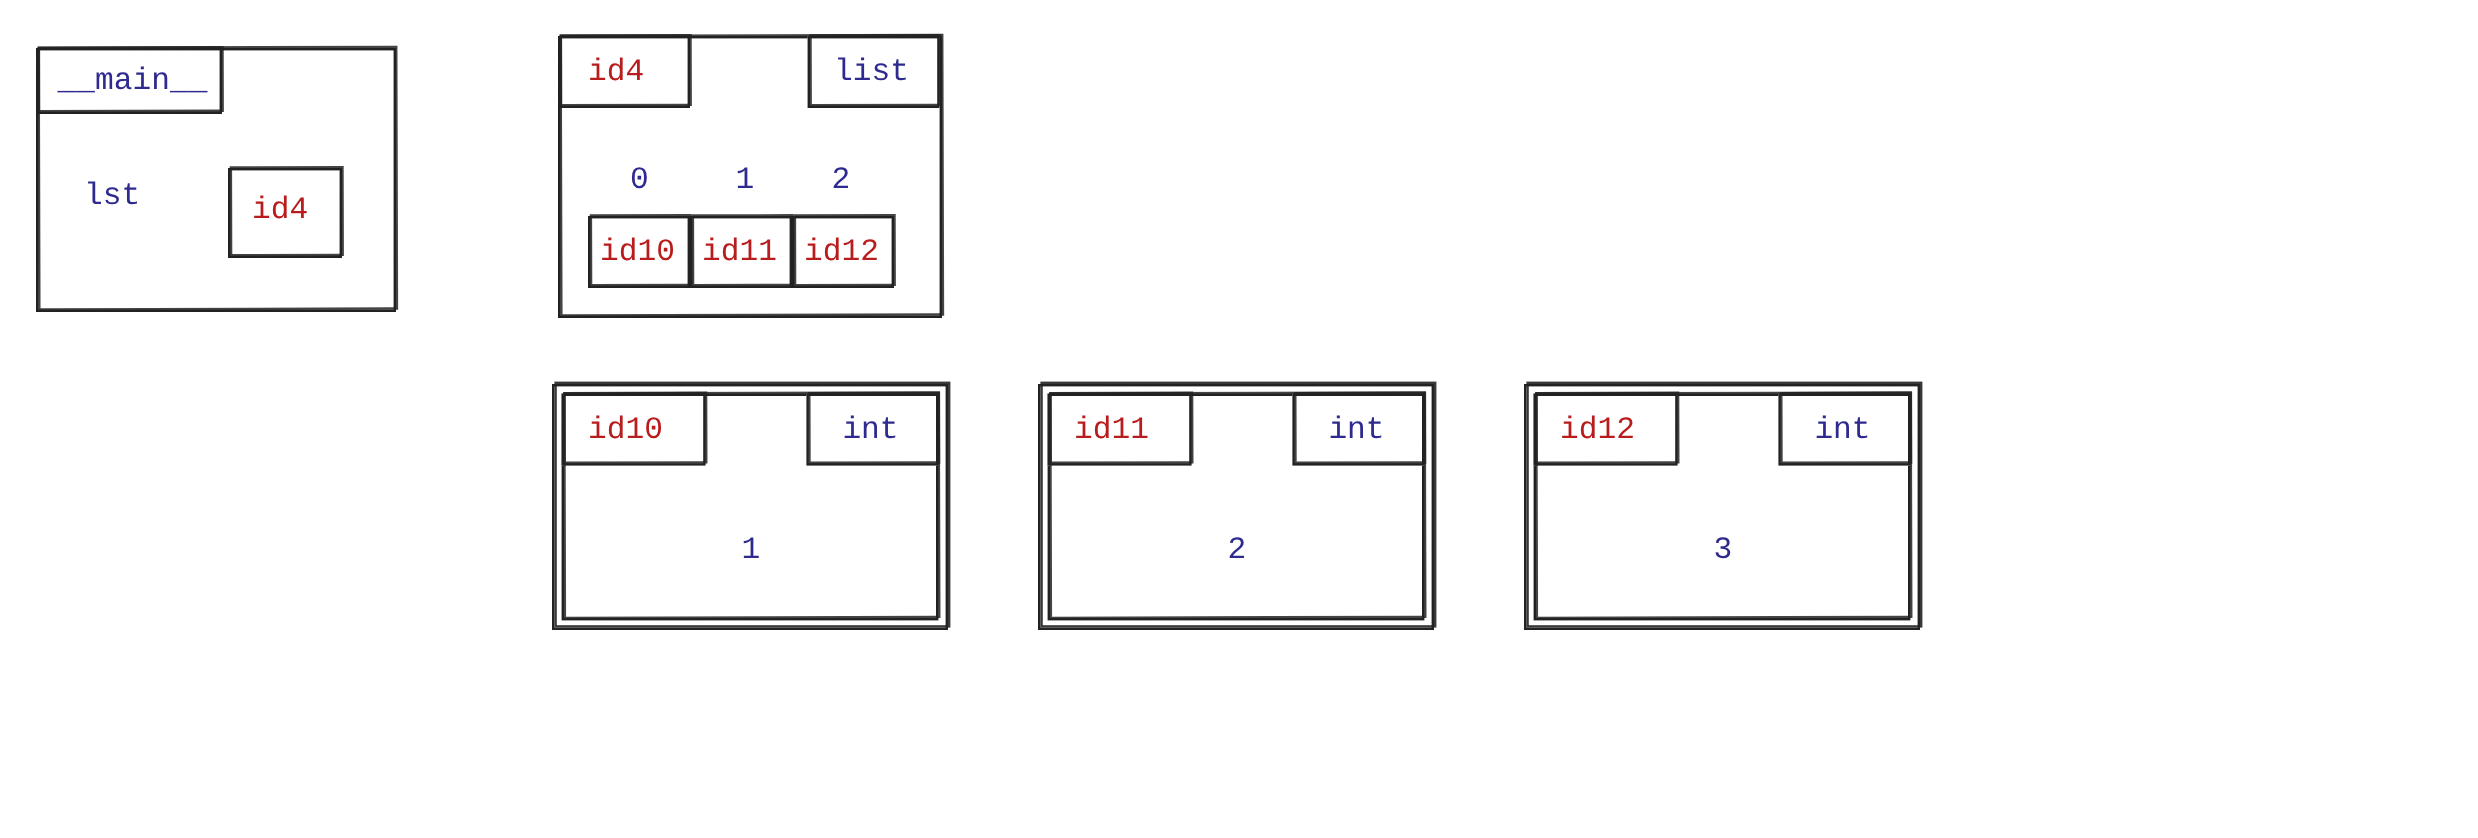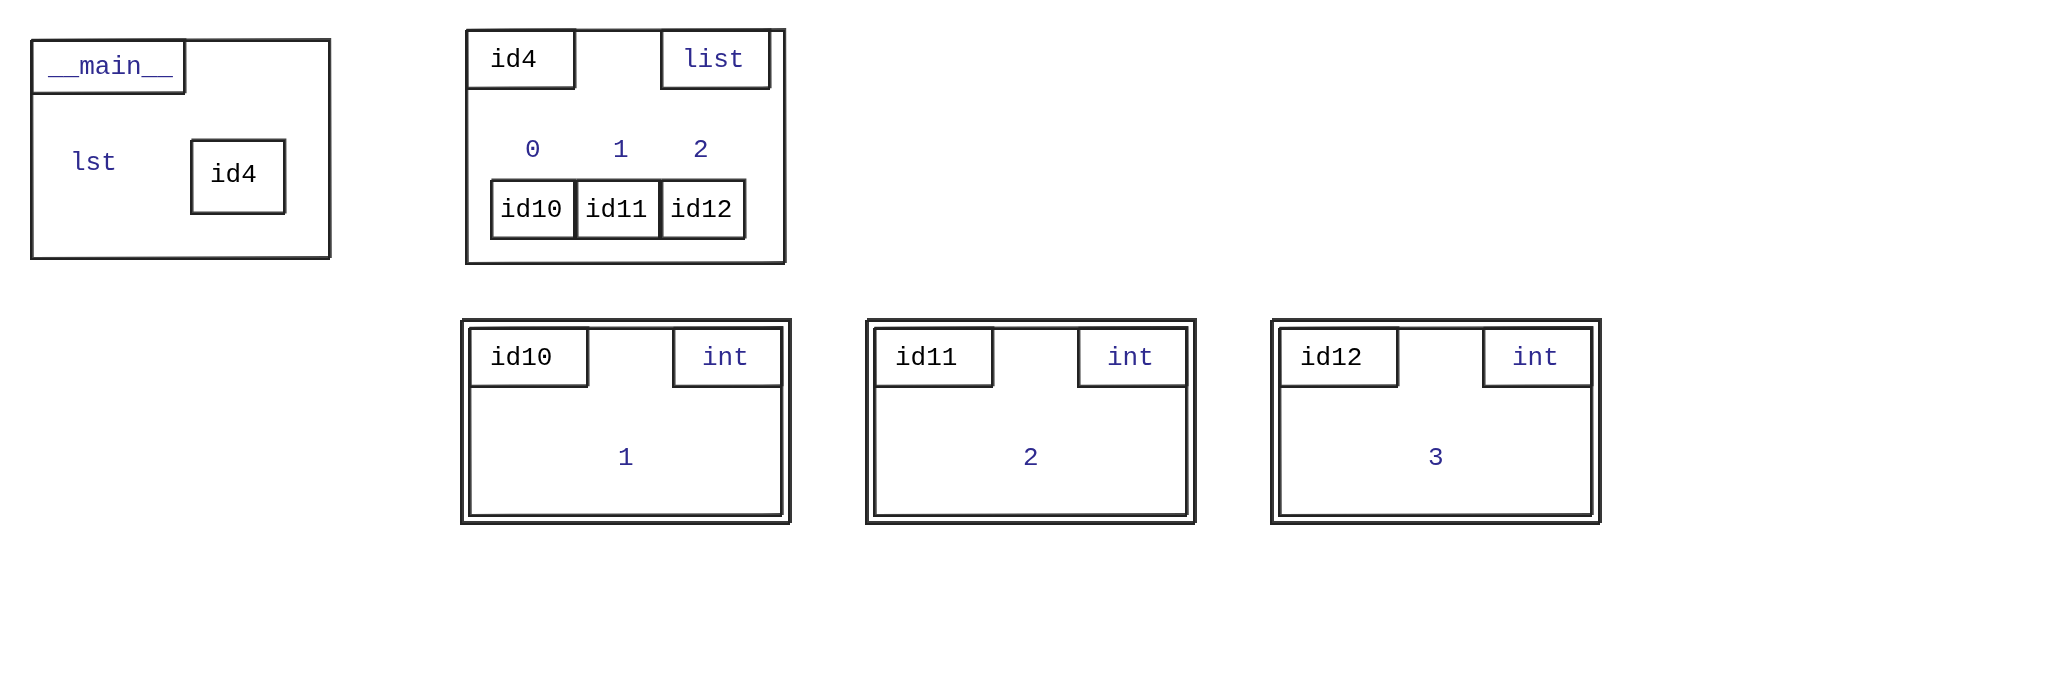--- a/index.html
+++ b/index.html
@@ -16,21 +16,21 @@
   }
   .box {
     position: absolute;
     background: #ffffff;
   }
   .txt {
     position: absolute;
     white-space: nowrap;
   }
   .name { color: #2e2a8f; }       
-  .id   { color: #000000; }       
+  .id   { color: #b91c1c; }       
 
   
   .sketch::before,
   .sketch::after {
     content: "";
     position: absolute;
     inset: 0;
     border: 2px solid #222;
     pointer-events: none;
   }
@@ -69,21 +69,21 @@
       <span class="txt id" style="left:20px; top:20px;">id4</span>
     </div>
   </div>
 
   <div class="box sketch" style="left:465px; top:30px; width:320px; height:235px;">
 
     <div class="box sketch" style="left:0px; top:0px; width:110px; height:60px;">
       <span class="txt id" style="left:25px; top:15px;">id4</span>
     </div>
 
-    <div class="box sketch" style="right:15px; top:0px; width:110px; height:60px;">
+    <div class="box sketch" style="right:2px; top:0px; width:110px; height:60px;">
       <span class="txt name" style="left:22px; top:15px;">list</span>
     </div>
 
     <span class="txt name" style="left:60px;  top:105px;">0</span>
     <span class="txt name" style="left:148px; top:105px;">1</span>
     <span class="txt name" style="left:228px; top:105px;">2</span>
 
     <div class="box sketch" style="left:25px;  top:150px; width:85px; height:60px;">
       <span class="txt id" style="left:10px; top:15px;">id10</span>
     </div>

